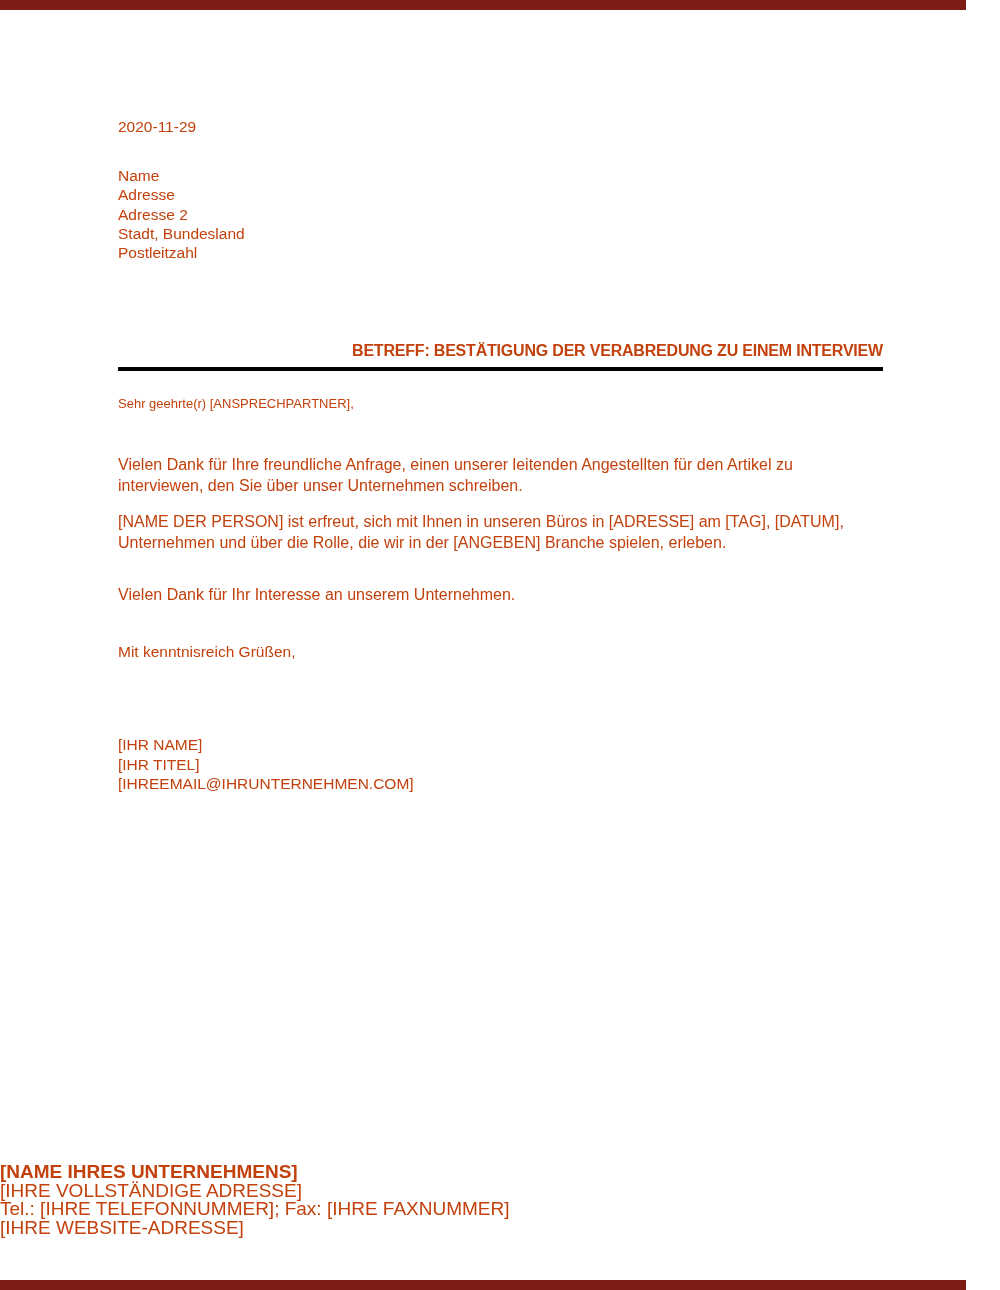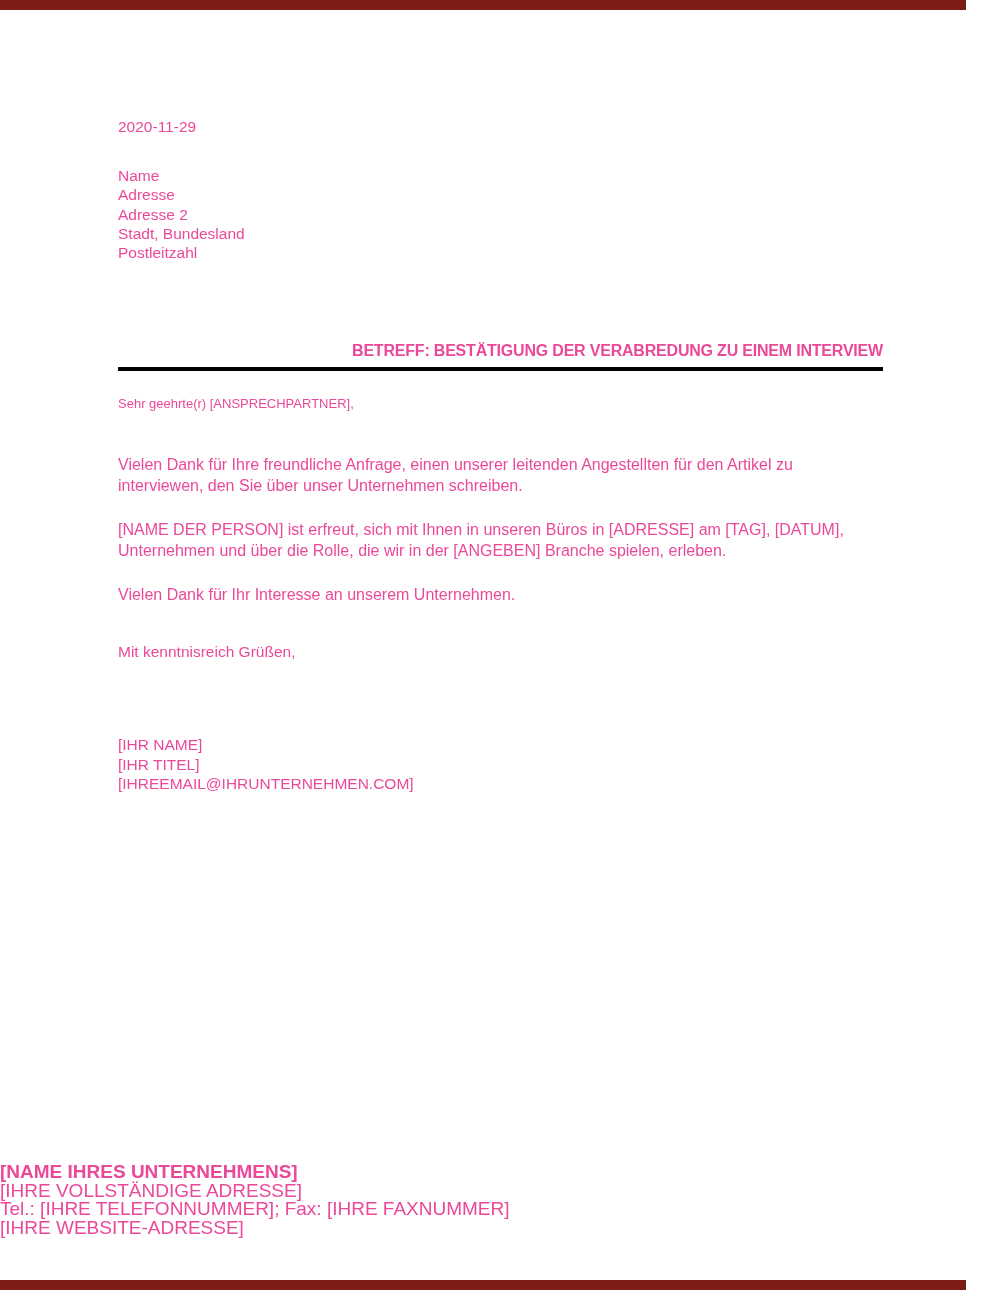--- a/index.html
+++ b/index.html
@@ -6,21 +6,21 @@
     margin: 0;
     padding: 0;
     background: #ffffff;
   }
   .page {
     position: relative;
     width: 966px;
     height: 1290px;
     background: #ffffff;
     font-family: "Liberation Sans", "DejaVu Sans", sans-serif;
-    color: #ec4899;
+    color: #c2410c;
     overflow: hidden;
   }
   .edge-bar {
     position: absolute;
     left: 0;
     width: 1000px;
     height: 10px;
   }
   .edge-bar.top { top: 0; }
   .edge-bar.bottom { bottom: 0; }
@@ -57,21 +57,21 @@
     top: 394px;
     font-size: 13px;
     line-height: 20px;
   }
   .paragraph {
     font-size: 16px;
     line-height: 20.6px;
     width: 790px;
   }
   .p1 { top: 455px; }
-  .p2 { top: 512px; margin-top: 8px; }
+  .p2 { top: 512px; }
   .p3 { top: 585px; }
   .closing-line {
     top: 642px;
     font-size: 15.5px;
     line-height: 20px;
   }
   .signature-block {
     top: 735px;
     font-size: 15.5px;
     line-height: 19.5px;

